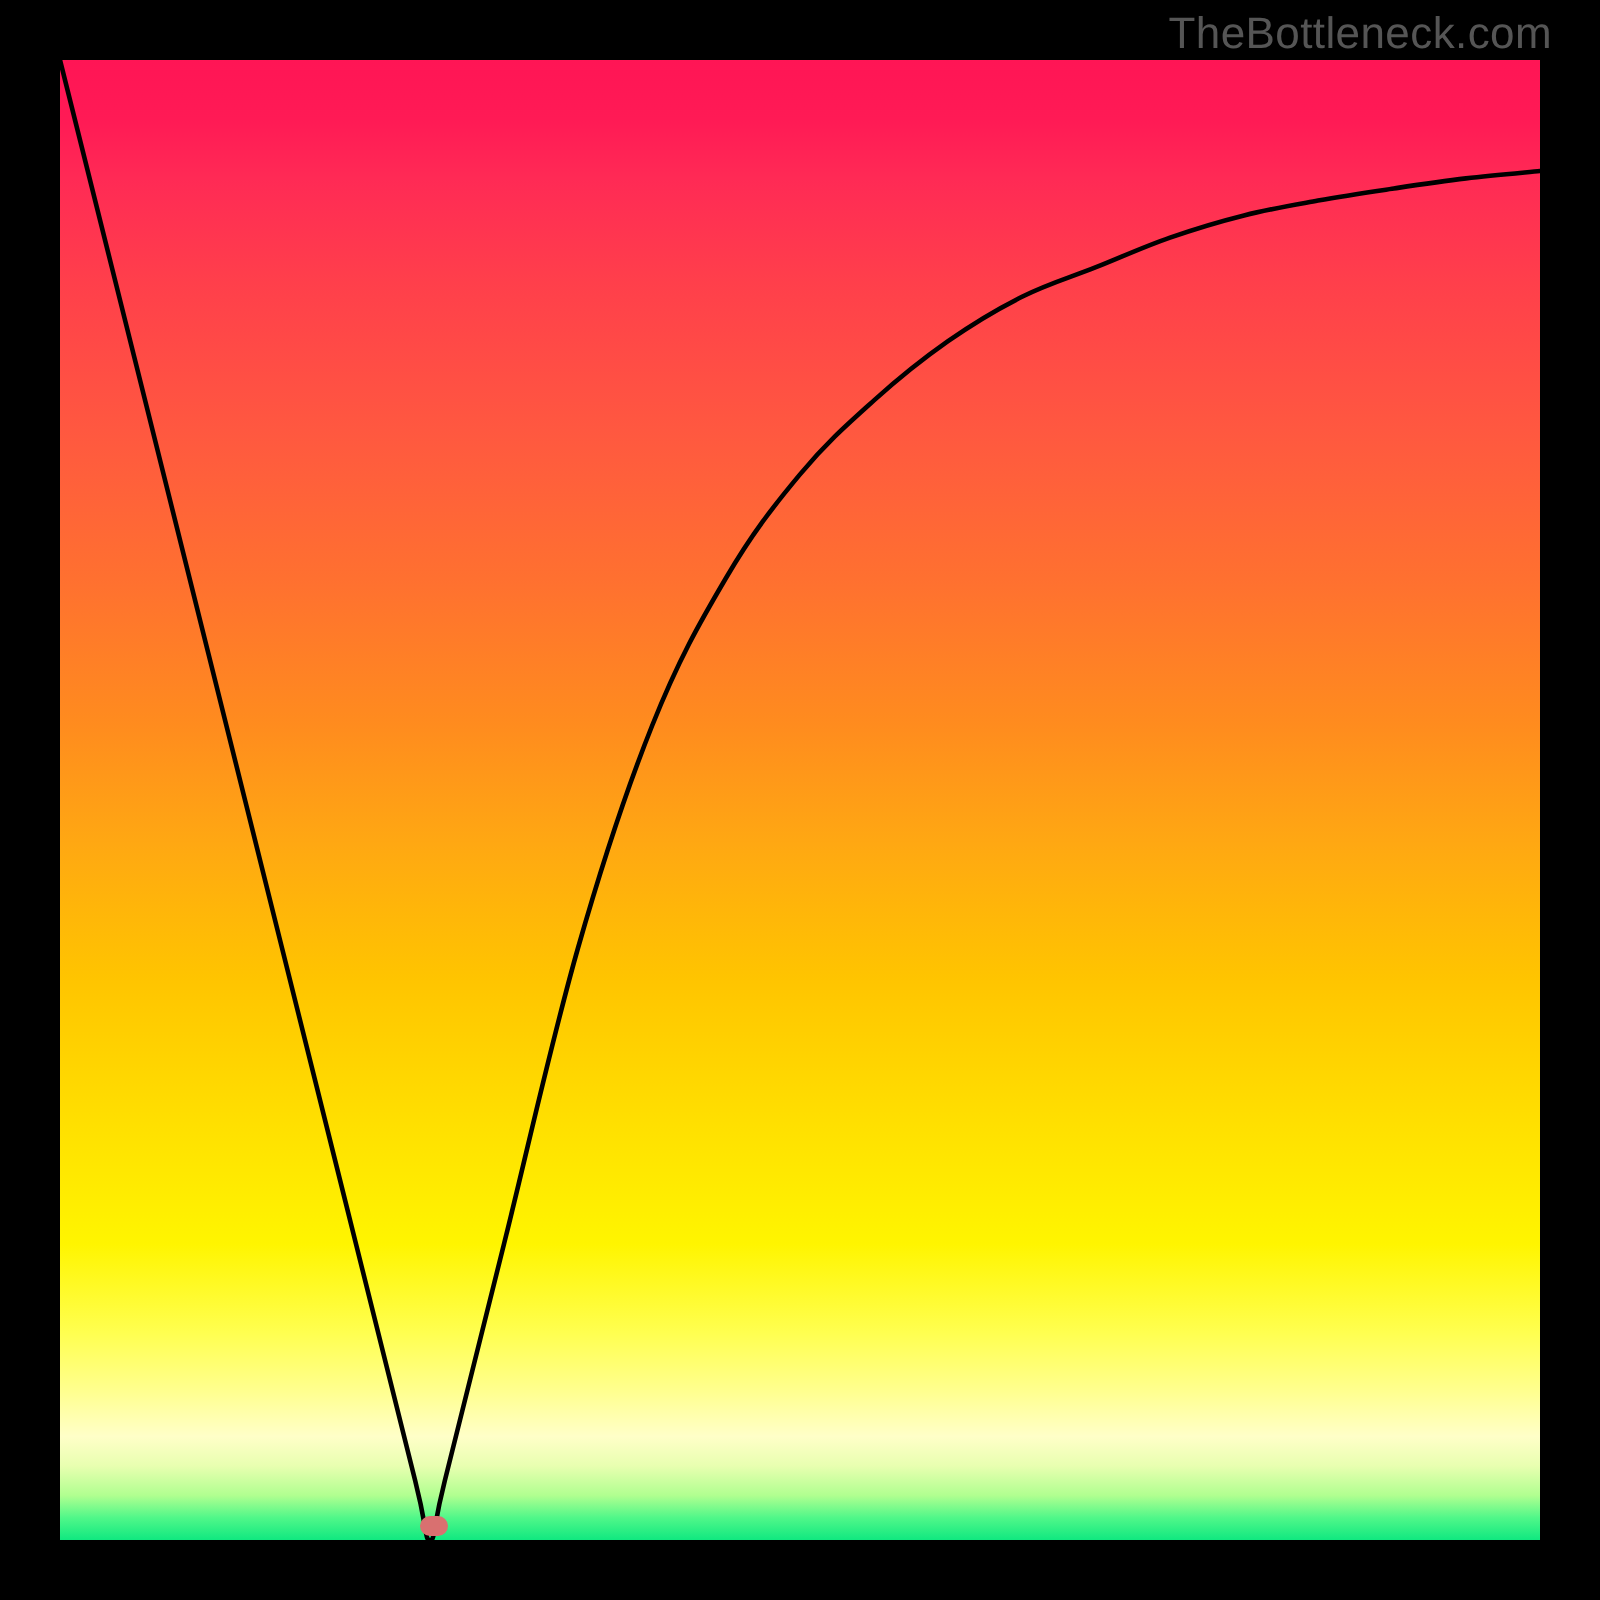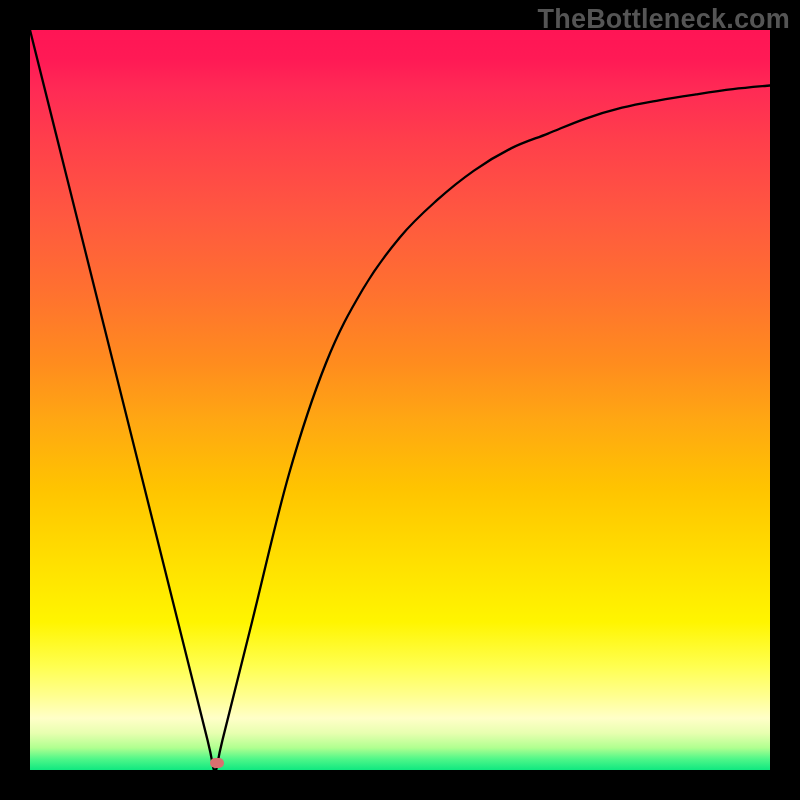--- a/index.html
+++ b/index.html
@@ -13,24 +13,24 @@
   }
   .frame {
     position: relative;
     width: 800px;
     height: 800px;
     background: #000;
   }
   .attribution {
     position: absolute;
     top: 4px;
-    right: 10px;
+    right: 24px;
     color: #555;
-    font-size: 27px;
-    font-weight: 700;
+    font-size: 22px;
+    font-weight: 400;
     letter-spacing: 0.2px;
     z-index: 10;
     user-select: none;
   }
   .plot-area {
     position: absolute;
     left: 30px;
     top: 30px;
     width: 740px;
     height: 740px;

